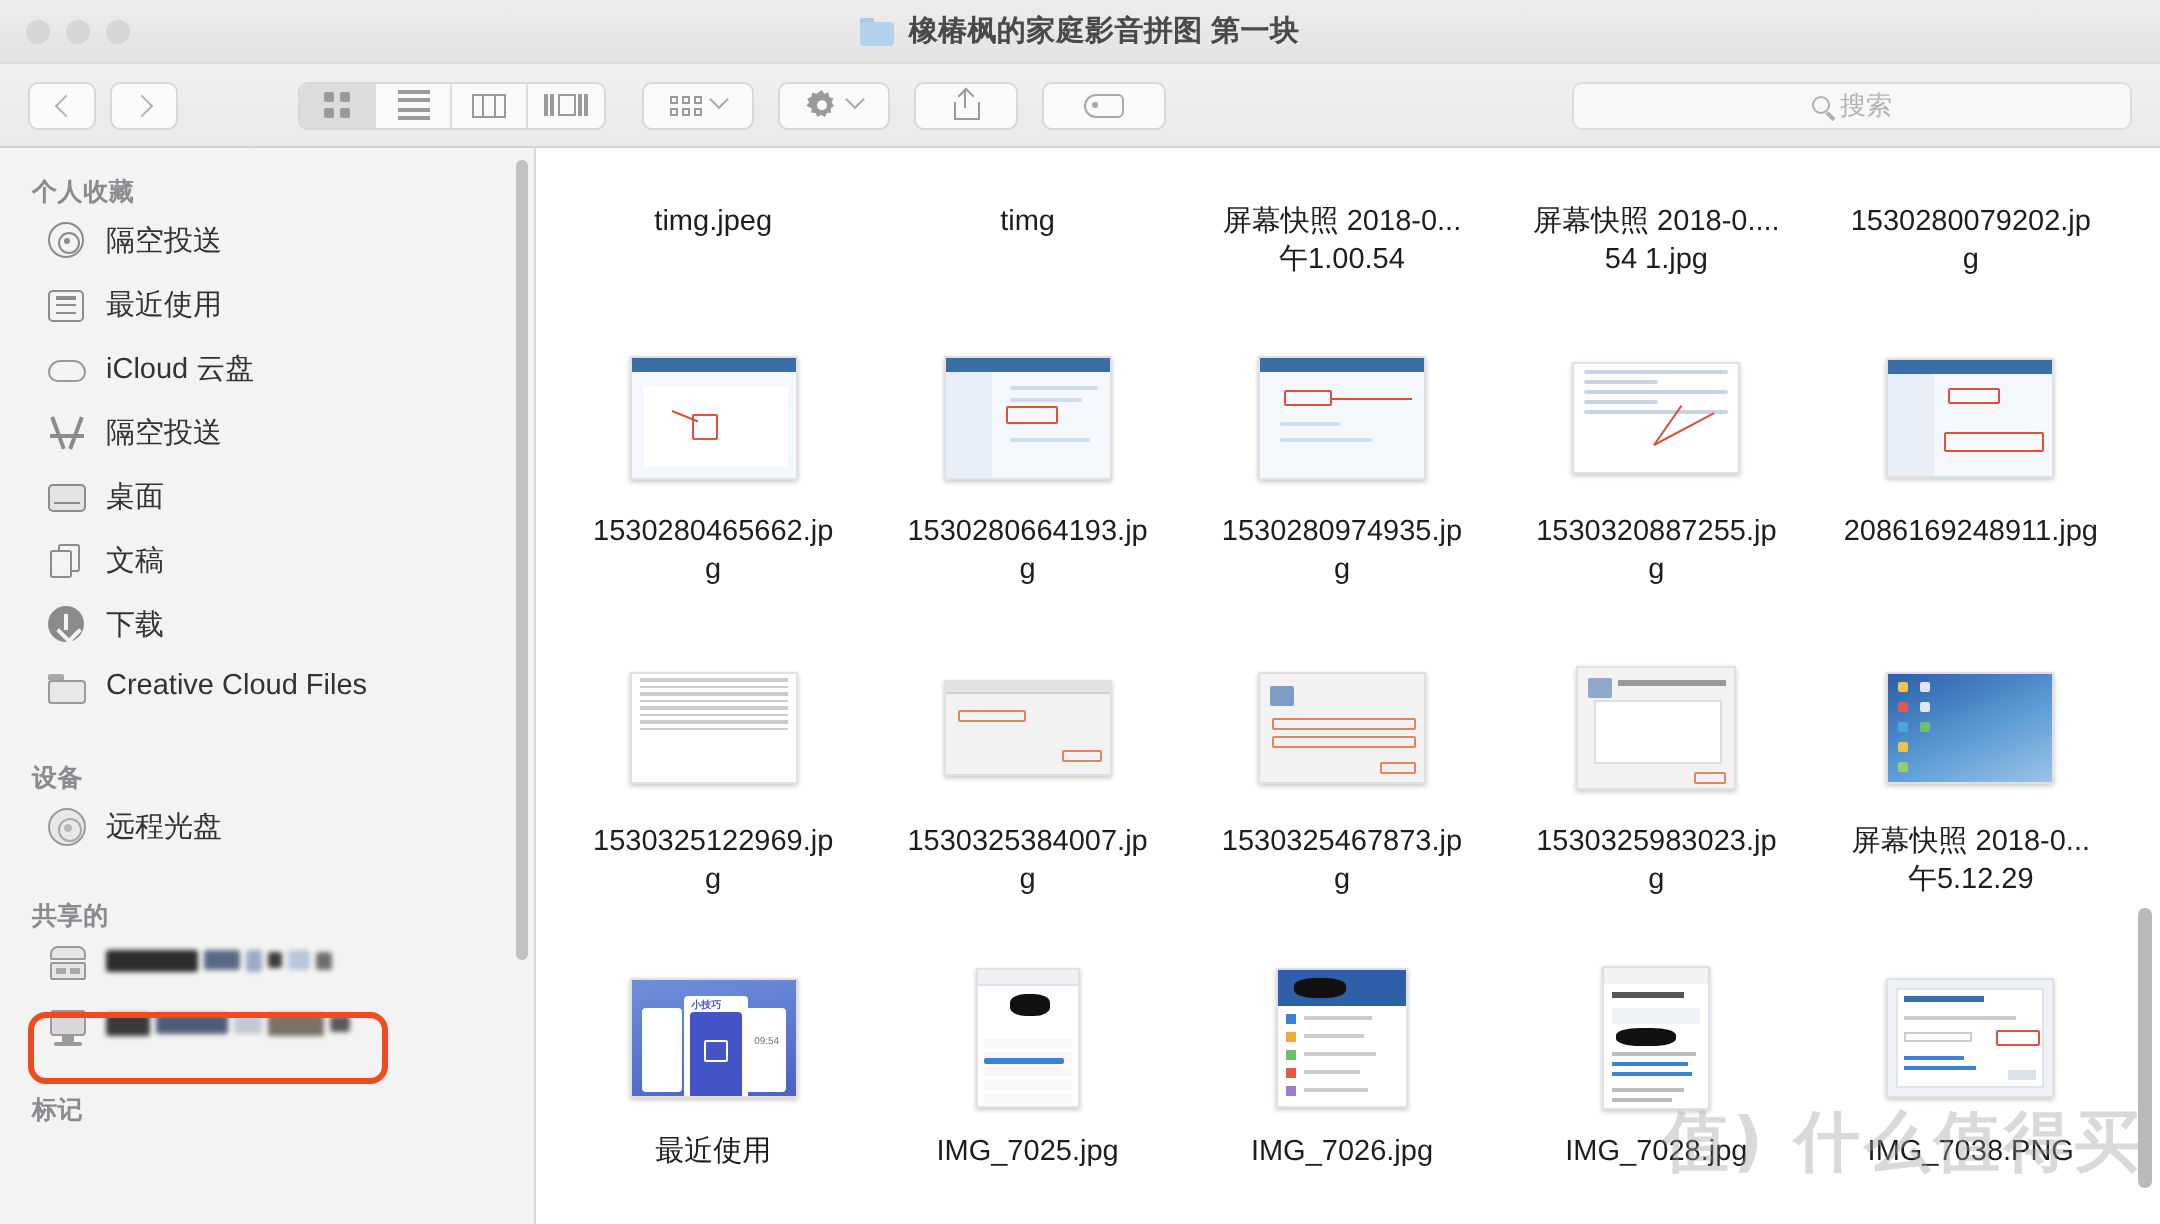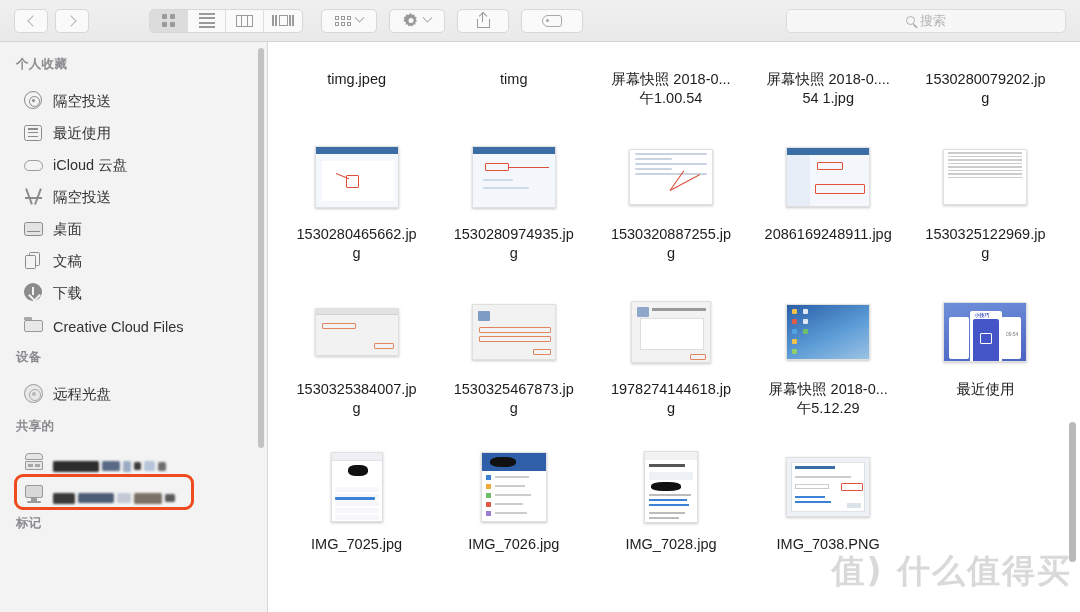--- a/index.html
+++ b/index.html
@@ -160,21 +160,21 @@
     padding-top: 14px;
     position: relative;
     overflow: hidden;
   }
   .sec-header {
     font-size: 12.5px; color: #8a8a8f; font-weight: 700;
     padding: 0 0 6px 16px; letter-spacing: .3px;
   }
   .sec-header.spaced { padding-top: 14px; }
   .sb-item {
-    height: 32px; display: flex; align-items: flex-end; gap: 9px;
+    height: 32px; display: flex; align-items: flex-start; gap: 9px;
     padding-left: 24px;
   }
   .sb-label { font-size: 14.5px; color: #333; white-space: nowrap; }
   .sb-ico { width: 20px; height: 20px; flex: none; position: relative; }
 
   
   .ico-airdrop { border: 1.7px solid #8b8b8b; border-radius: 50%; width: 18px; height: 18px; }
   .ico-airdrop::before {
     content:""; position:absolute; left:4.6px; top:4.6px; width:9px; height:9px;
     border:1.6px solid #8b8b8b; border-radius:50%;
@@ -364,20 +364,34 @@
     position: absolute; right: 4px;
     width: 7px; border-radius: 3.5px;
     background: #b9b9b9;
   }
 </style>
 </head>
 <body>
 
 <div class="window">
 
+  <div class="titlebar">
+    <div class="traffic">
+      <div class="light"></div>
+      <div class="light"></div>
+      <div class="light"></div>
+    </div>
+    <div class="title-center">
+      <div class="folder-icon">
+        <div class="tab"></div>
+          <div class="body"></div>
+      </div>
+      <div class="title-text">橡椿枫的家庭影音拼图 第一块</div>
+    </div>
+  </div>
 
   <div class="toolbar">
     <div class="navgroup">
       <div class="btn navbtn">
           <div class="chev left"></div>
         </div>
       <div class="btn navbtn">
           <div class="chev right"></div>
         </div>
     </div>
@@ -609,20 +623,33 @@
         <div class="cell">
           <div class="thumb-wrap">
               <div class="thumb t-win" style="width:84px;height:62px">
             <div class="tb"></div>
             <span style="position:absolute;left:6px;top:14px;width:72px;height:40px;background:#fff"></span>
             <span class="t-redann" style="left:30px;top:28px;width:13px;height:13px"></span>
             <span class="t-arrow" style="left:20px;top:26px;width:14px;transform:rotate(22deg)"></span>
           </div>
             </div>
           <div class="fname">1530280465662.jpg</div>
+        </div>
+        <div class="cell">
+          <div class="thumb-wrap">
+              <div class="thumb t-win" style="width:84px;height:62px">
+            <div class="tb"></div>
+                <div class="sd"></div>
+            <span class="ln" style="left:32px;top:14px;width:44px"></span>
+            <span class="ln" style="left:32px;top:20px;width:36px"></span>
+            <span class="t-redann" style="left:30px;top:24px;width:26px;height:9px"></span>
+            <span class="ln" style="left:32px;top:40px;width:40px"></span>
+          </div>
+            </div>
+          <div class="fname">1530280664193.jpg</div>
         </div>
         <div class="cell">
           <div class="thumb-wrap">
               <div class="thumb t-win" style="width:84px;height:62px">
             <div class="tb"></div>
             <span class="t-redann" style="left:12px;top:16px;width:24px;height:8px"></span>
             <span class="t-arrow" style="left:36px;top:20px;width:40px"></span>
             <span class="ln" style="left:10px;top:32px;width:30px"></span>
             <span class="ln" style="left:10px;top:40px;width:46px"></span>
           </div>
@@ -693,21 +720,21 @@
         </div>
         <div class="cell">
           <div class="thumb-wrap">
               <div class="thumb t-dlg" style="width:80px;height:62px">
             <span style="position:absolute;left:5px;top:5px;width:12px;height:10px;background:#8fa8c9;border-radius:1px"></span>
             <span style="position:absolute;left:20px;top:6px;width:54px;height:3px;background:#999"></span>
             <span style="position:absolute;left:8px;top:16px;width:64px;height:32px;background:#fff;border:1px solid #ddd"></span>
             <span class="fld" style="left:58px;top:52px;width:16px"></span>
           </div>
             </div>
-          <div class="fname">1978274144618.jpg</div>
+          <div class="fname">1530325983023.jpg</div>
         </div>
         <div class="cell">
           <div class="thumb-wrap">
               <div class="thumb t-desk" style="width:84px;height:56px">
             <span class="ic" style="left:5px;top:4px;background:#f0c24a"></span>
             <span class="ic" style="left:16px;top:4px;background:#dfe7f2"></span>
             <span class="ic" style="left:5px;top:14px;background:#e05a4a"></span>
             <span class="ic" style="left:16px;top:14px;background:#dfe7f2"></span>
             <span class="ic" style="left:5px;top:24px;background:#4ea3e0"></span>
             <span class="ic" style="left:16px;top:24px;background:#6fbf6a"></span>

